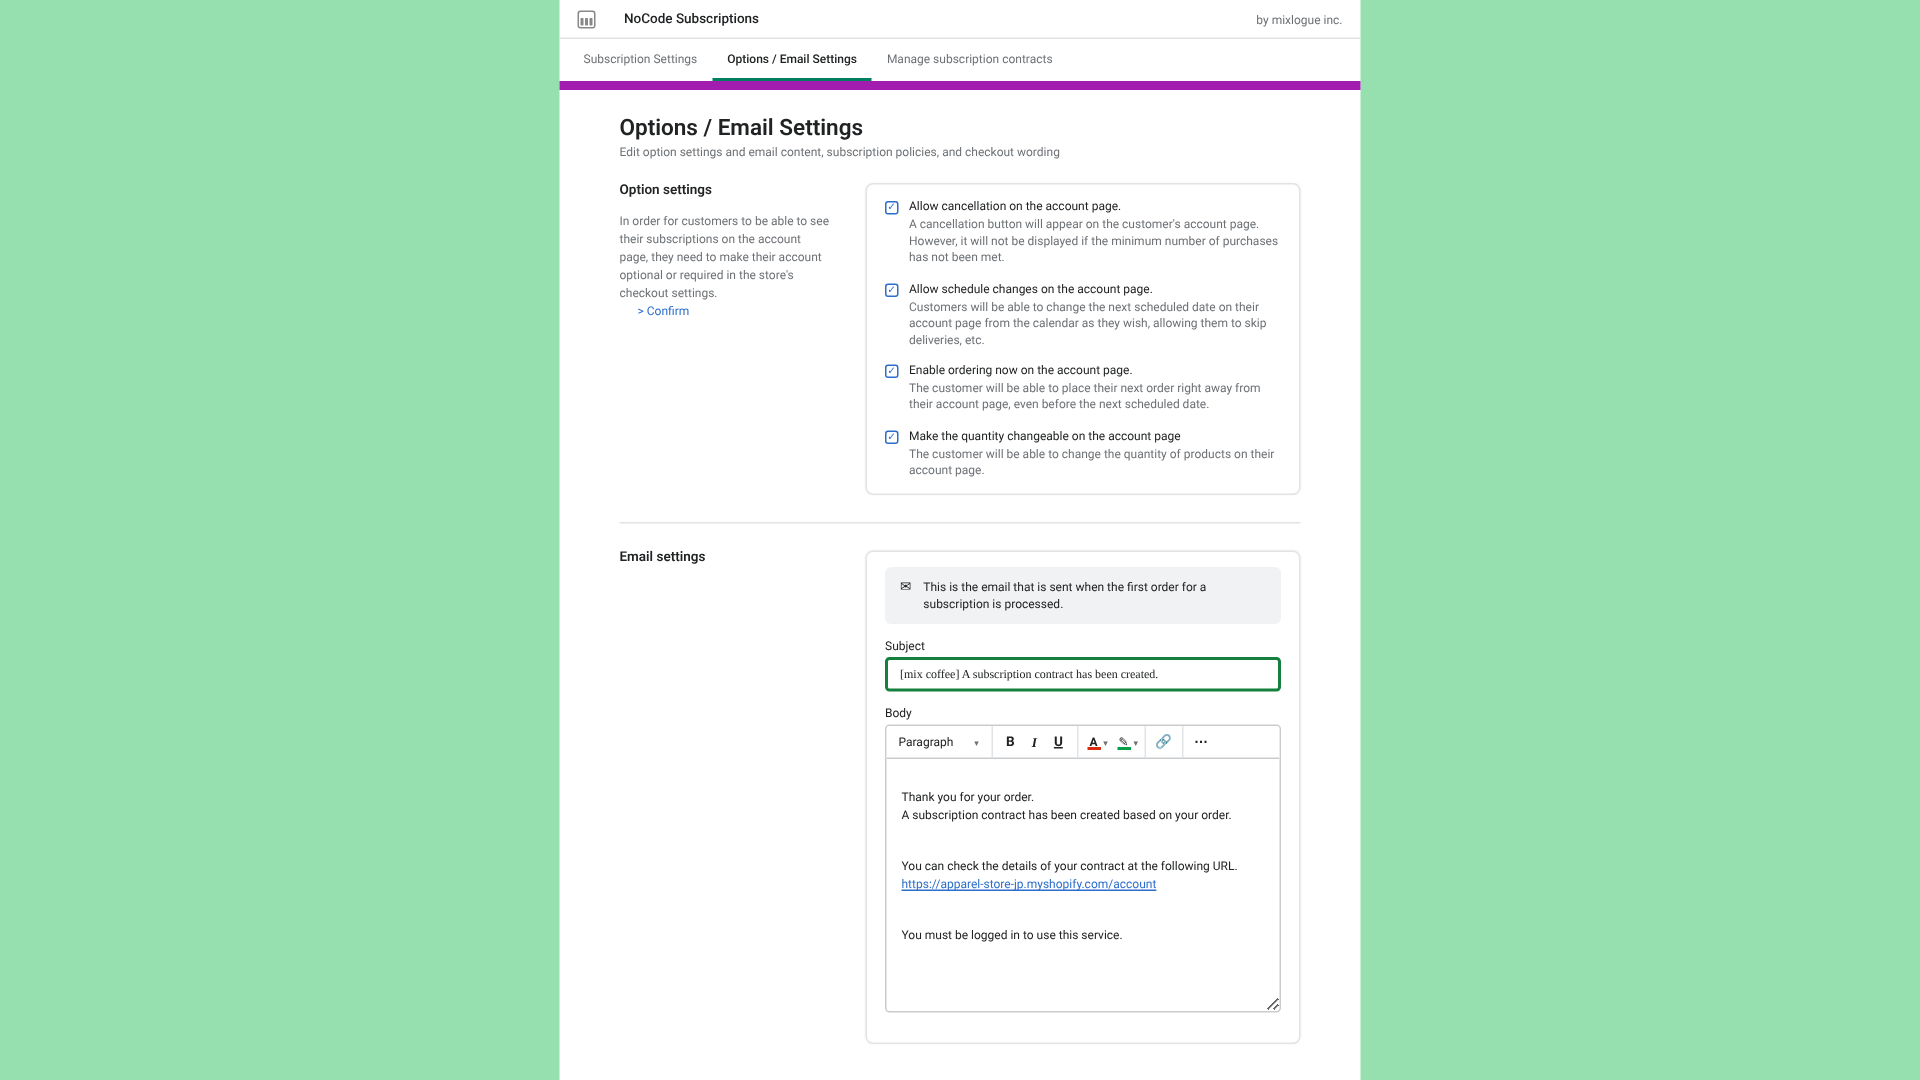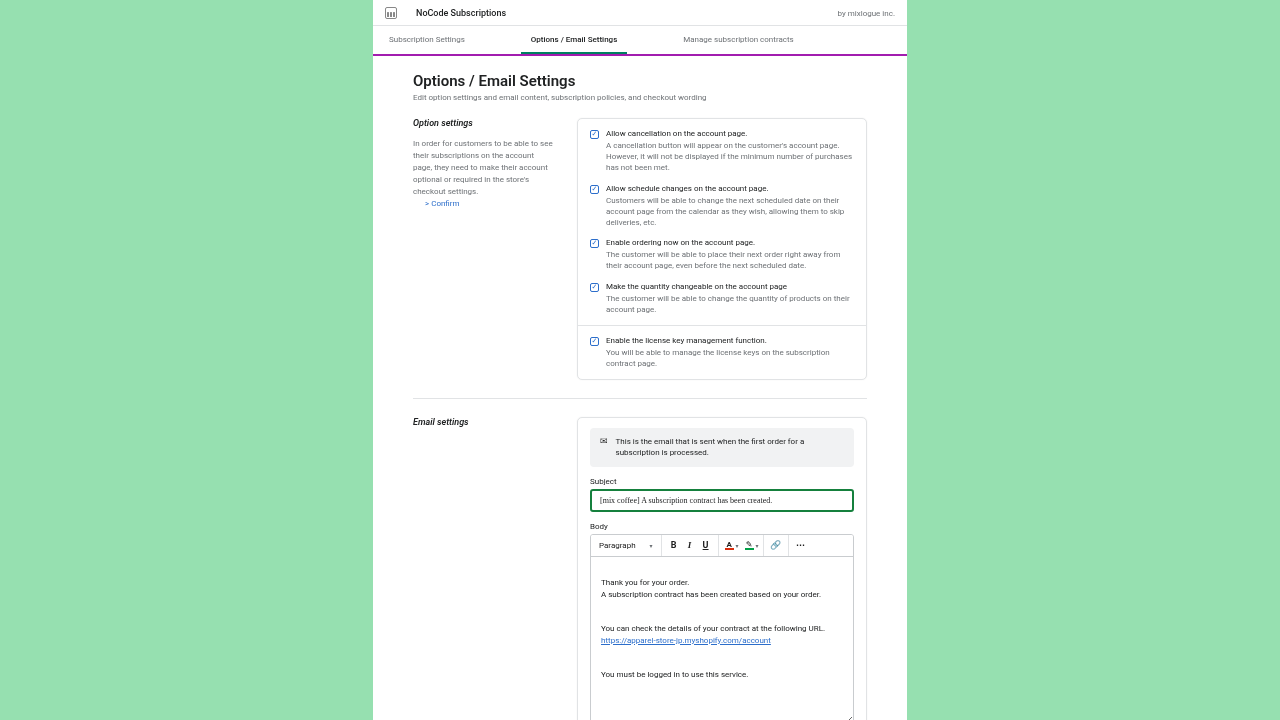--- a/index.html
+++ b/index.html
@@ -58,22 +58,21 @@
       font-weight: 500;
       color: #202223;
     }
     .attribution {
       font-size: 8px;
       color: #6d7175;
     }
     .tabs {
       display: flex;
       padding: 0 6px;
-      border-bottom: 2px solid #a21caf;
-      gap: 46px;
+      border-bottom: 6px solid #a21caf;
     }
     .tab {
       padding: 9px 10px 8px;
       font-size: 8px;
       color: #6d7175;
       cursor: pointer;
     }
     .tab.active {
       color: #202223;
       border-bottom: 2px solid #008060;
@@ -105,21 +104,20 @@
     }
     .section-left {
       width: 140px;
       flex-shrink: 0;
     }
     .section-title {
       font-size: 9px;
       font-weight: 600;
       color: #202223;
       margin-bottom: 10px;
-      font-style: italic;
     }
     .section-desc {
       font-size: 8px;
       color: #6d7175;
       line-height: 1.5;
     }
     .link {
       color: #2c6ecb;
       cursor: pointer;
       margin-left: 12px;
@@ -373,29 +371,20 @@
               <div class="checkbox-content">
                 <div class="checkbox-label">Enable ordering now on the account page.</div>
                 <div class="checkbox-help">The customer will be able to place their next order right away from their account page, even before the next scheduled date.</div>
               </div>
             </div>
             <div class="checkbox-row">
               <div class="checkbox checked"></div>
               <div class="checkbox-content">
                 <div class="checkbox-label">Make the quantity changeable on the account page</div>
                 <div class="checkbox-help">The customer will be able to change the quantity of products on their account page.</div>
-              </div>
-            </div>
-          </div>
-          <div class="card-section">
-            <div class="checkbox-row">
-              <div class="checkbox checked"></div>
-              <div class="checkbox-content">
-                <div class="checkbox-label">Enable the license key management function.</div>
-                <div class="checkbox-help">You will be able to manage the license keys on the subscription contract page.</div>
               </div>
             </div>
           </div>
         </div>
       </div>
     </div>
 
     <div class="section">
       <div class="section-left">
         <div class="section-title">Email settings</div>

